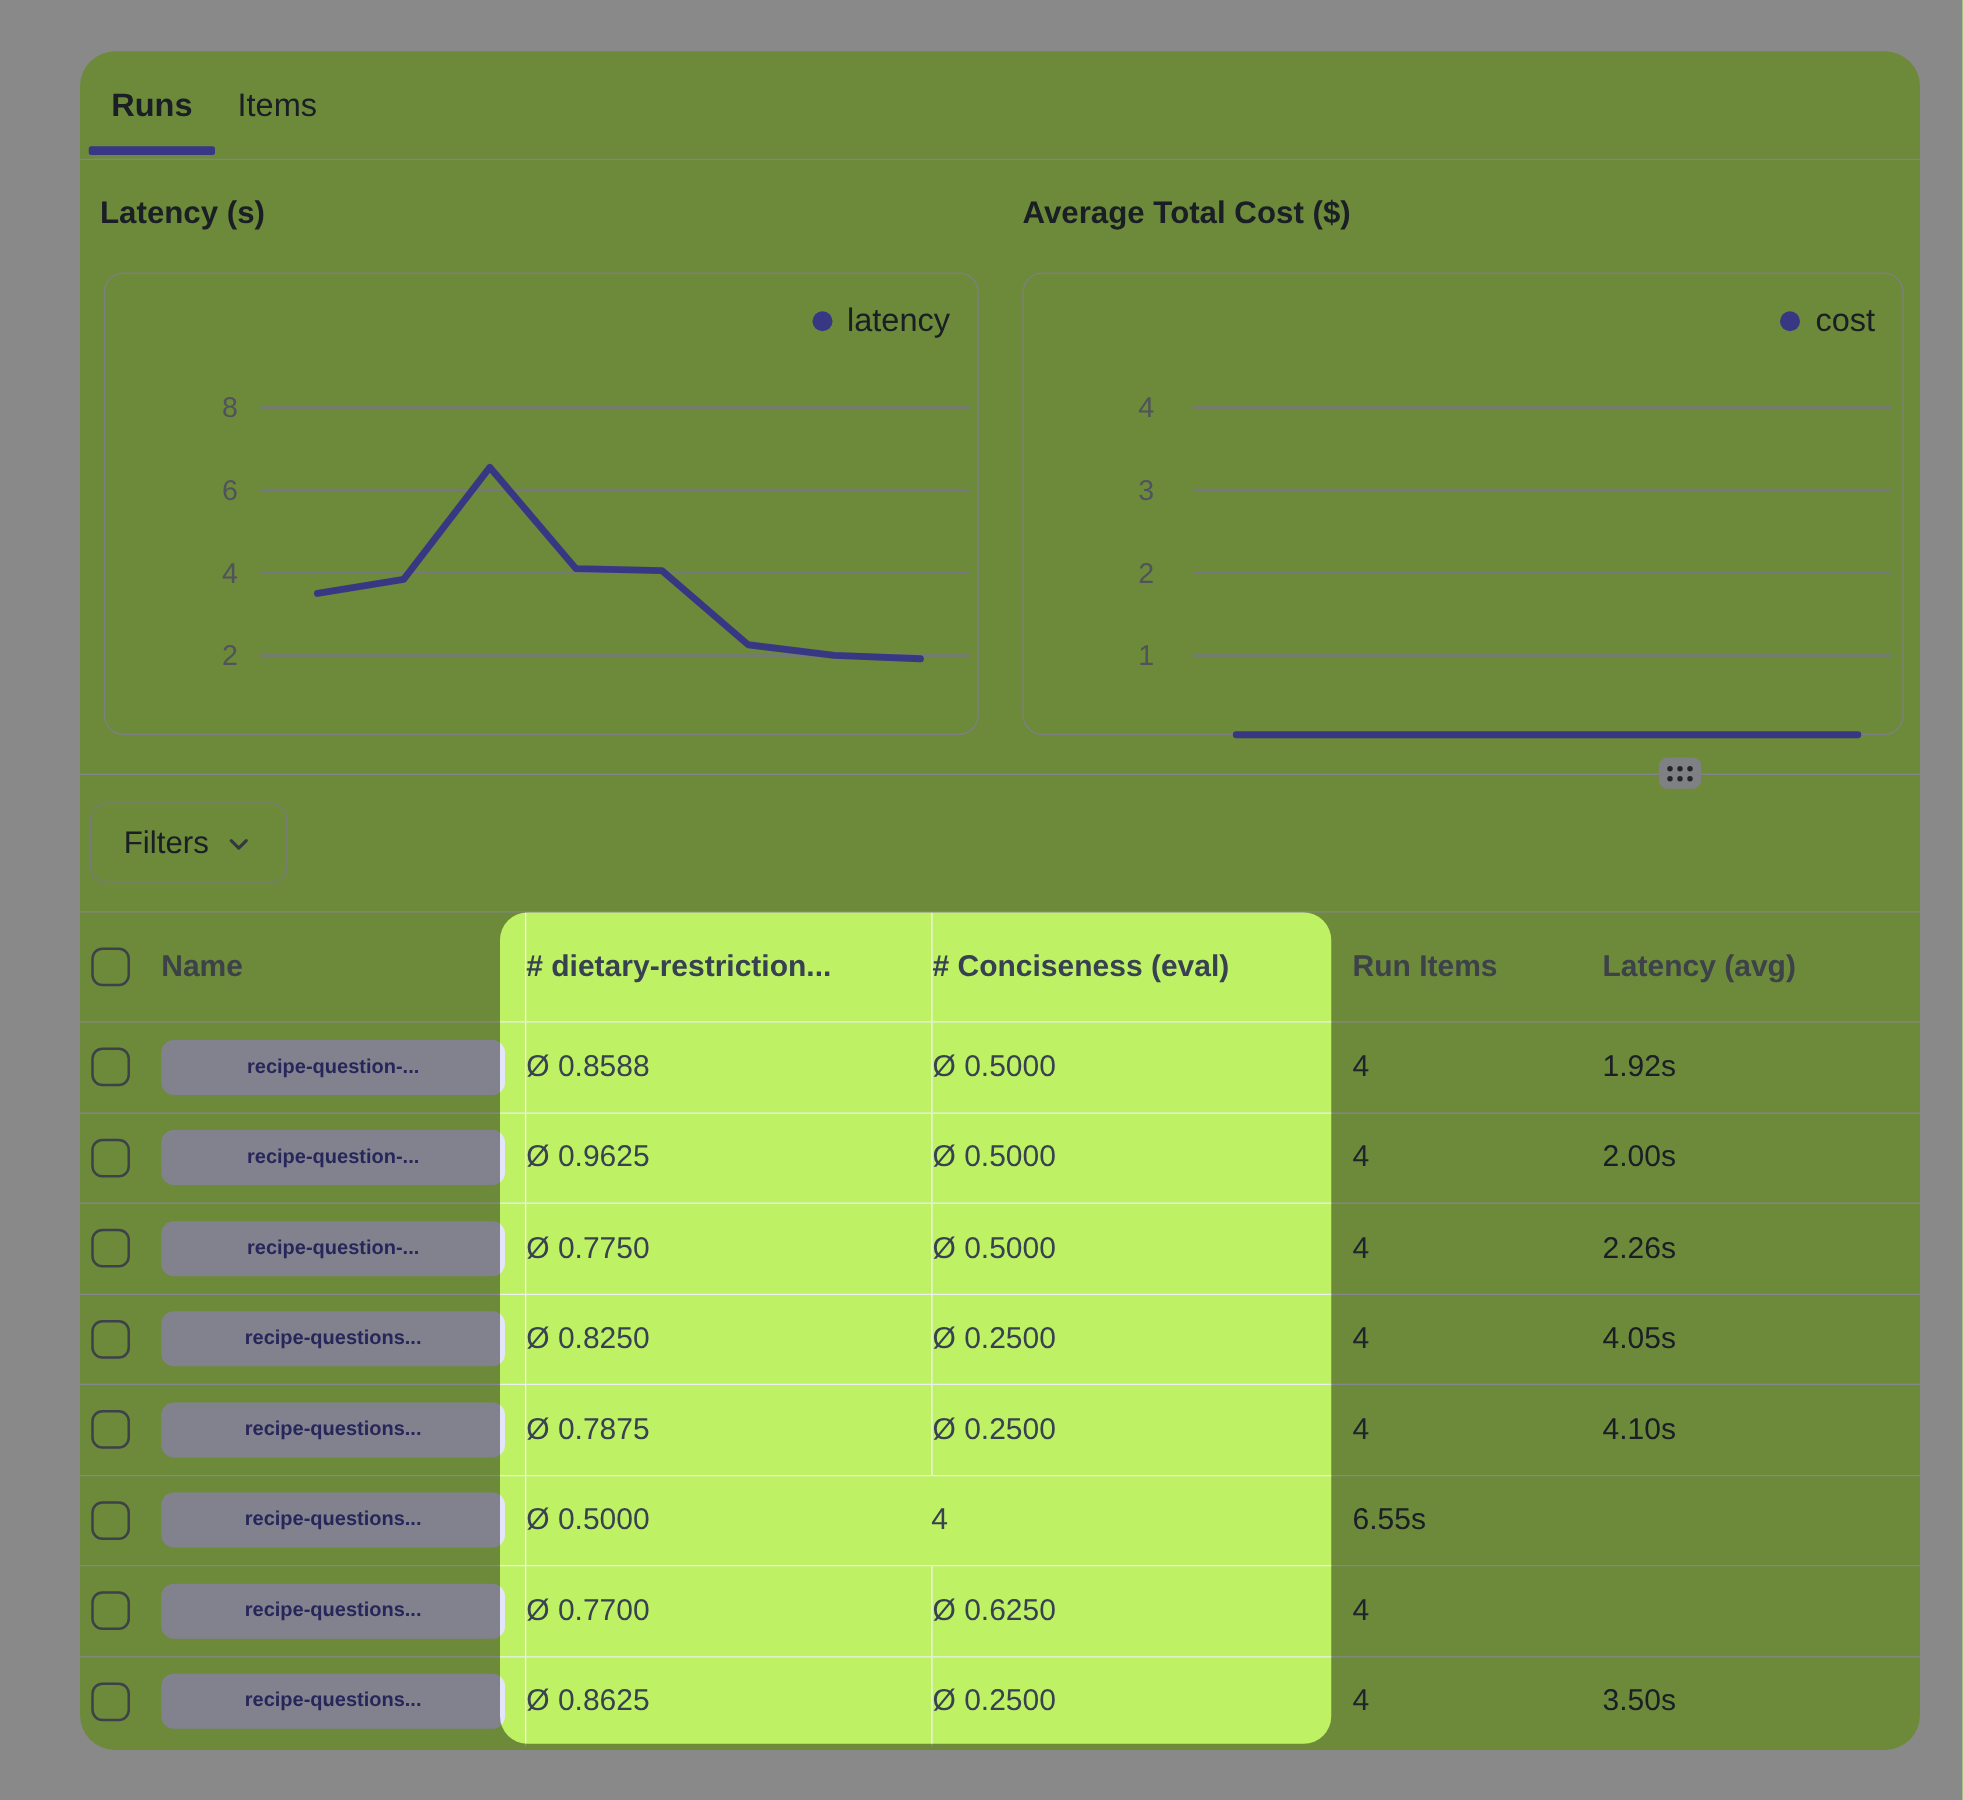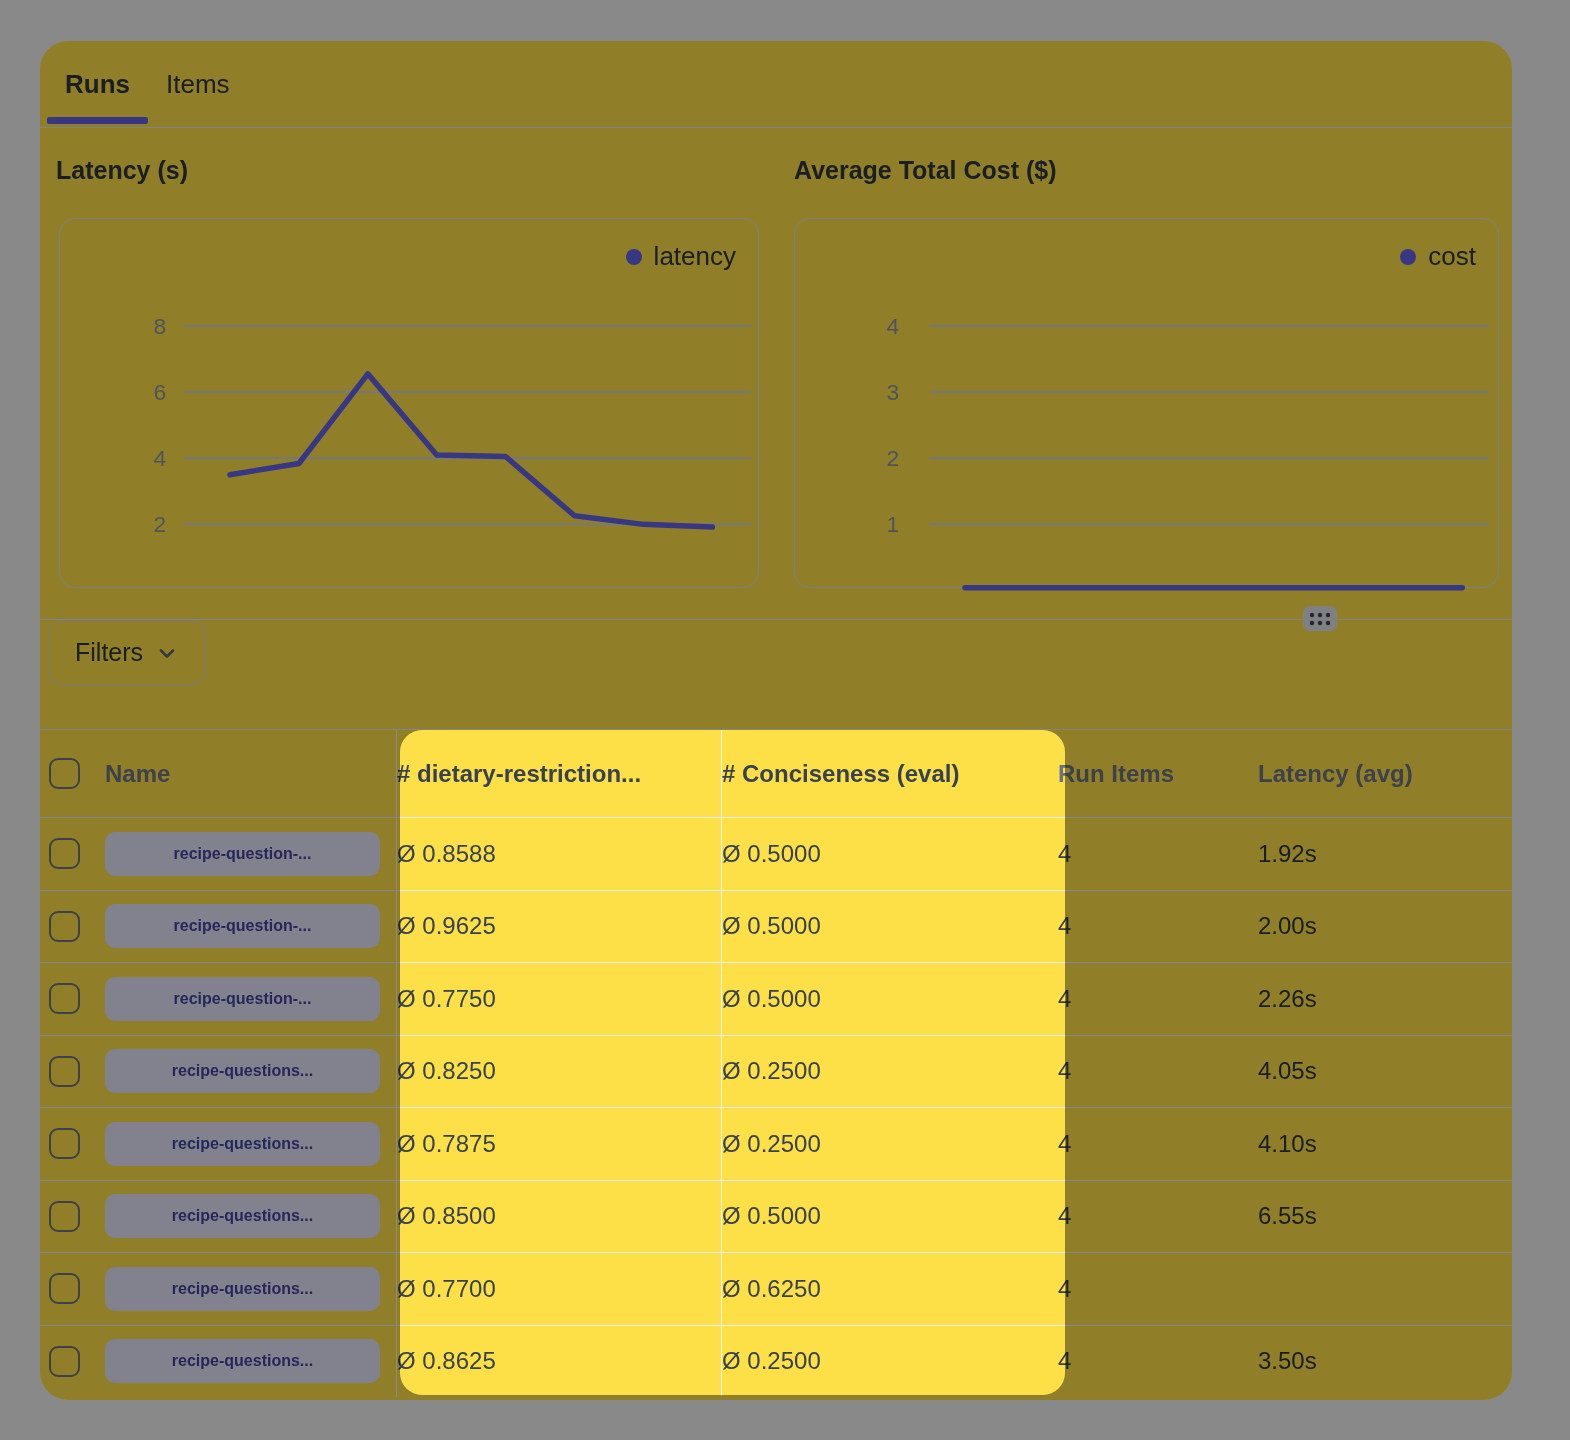--- a/index.html
+++ b/index.html
@@ -15,22 +15,22 @@
   *{box-sizing:border-box;margin:0;padding:0;}
   html,body{width:1570px;height:1440px;}
   body{
     position:relative;
     background:#f1f1f3;
     font-family:"Liberation Sans", sans-serif;
     overflow:hidden;
     color:var(--dark);
   }
   .card{
-    position:absolute;left:40px;top:41px;width:1472px;height:1359px;
-    background:#fde047;border-radius:28px;overflow:hidden;
+    position:absolute;left:64px;top:41px;width:1472px;height:1359px;
+    background:#bef264;border-radius:28px;overflow:hidden;
   }
   
   .tabbar{
     height:87px;border-bottom:1px solid var(--border);
     display:flex;align-items:stretch;padding-left:7px;position:relative;
   }
   .tab{
     position:relative;display:flex;align-items:center;
     padding:0 18px;font-size:26px;color:#2e3542;cursor:pointer;
   }
@@ -56,21 +56,21 @@
     font-size:26px;color:#2e3542;
   }
   .legend-dot{width:16px;height:16px;border-radius:50%;background:var(--accent);}
   .grip{
     position:absolute;left:1263px;bottom:-12px;width:34px;height:25px;
     background:#dfe2e8;border-radius:7px;display:flex;align-items:center;justify-content:center;
     cursor:row-resize;z-index:2;
   }
   
   .filters-row{
-    height:110px;display:flex;padding-left:8px;
+    height:110px;display:flex;align-items:center;padding-left:8px;
     border-bottom:1px solid var(--border);
   }
   .filters-btn{
     display:flex;align-items:center;gap:12px;
     height:65px;padding:0 26px;background:transparent;
     border:1.5px solid #d3d7de;border-radius:14px;
     font-family:inherit;font-size:25px;font-weight:500;color:#2e3542;cursor:pointer;
   }
   
   .thead,.trow{
@@ -253,21 +253,20 @@
           <div class="cell c-run">4</div>
           <div class="cell c-lat">4.10s</div>
         </div>
         <div class="trow">
           <div class="cell c-check">
             <span class="checkbox"></span>
           </div>
           <div class="cell c-name">
             <span class="badge">recipe-questions...</span>
           </div>
-          <div class="cell c-val">Ø 0.8500</div>
           <div class="cell c-val">Ø 0.5000</div>
           <div class="cell c-run">4</div>
           <div class="cell c-lat">6.55s</div>
         </div>
         <div class="trow">
           <div class="cell c-check">
             <span class="checkbox"></span>
           </div>
           <div class="cell c-name">
             <span class="badge">recipe-questions...</span>

